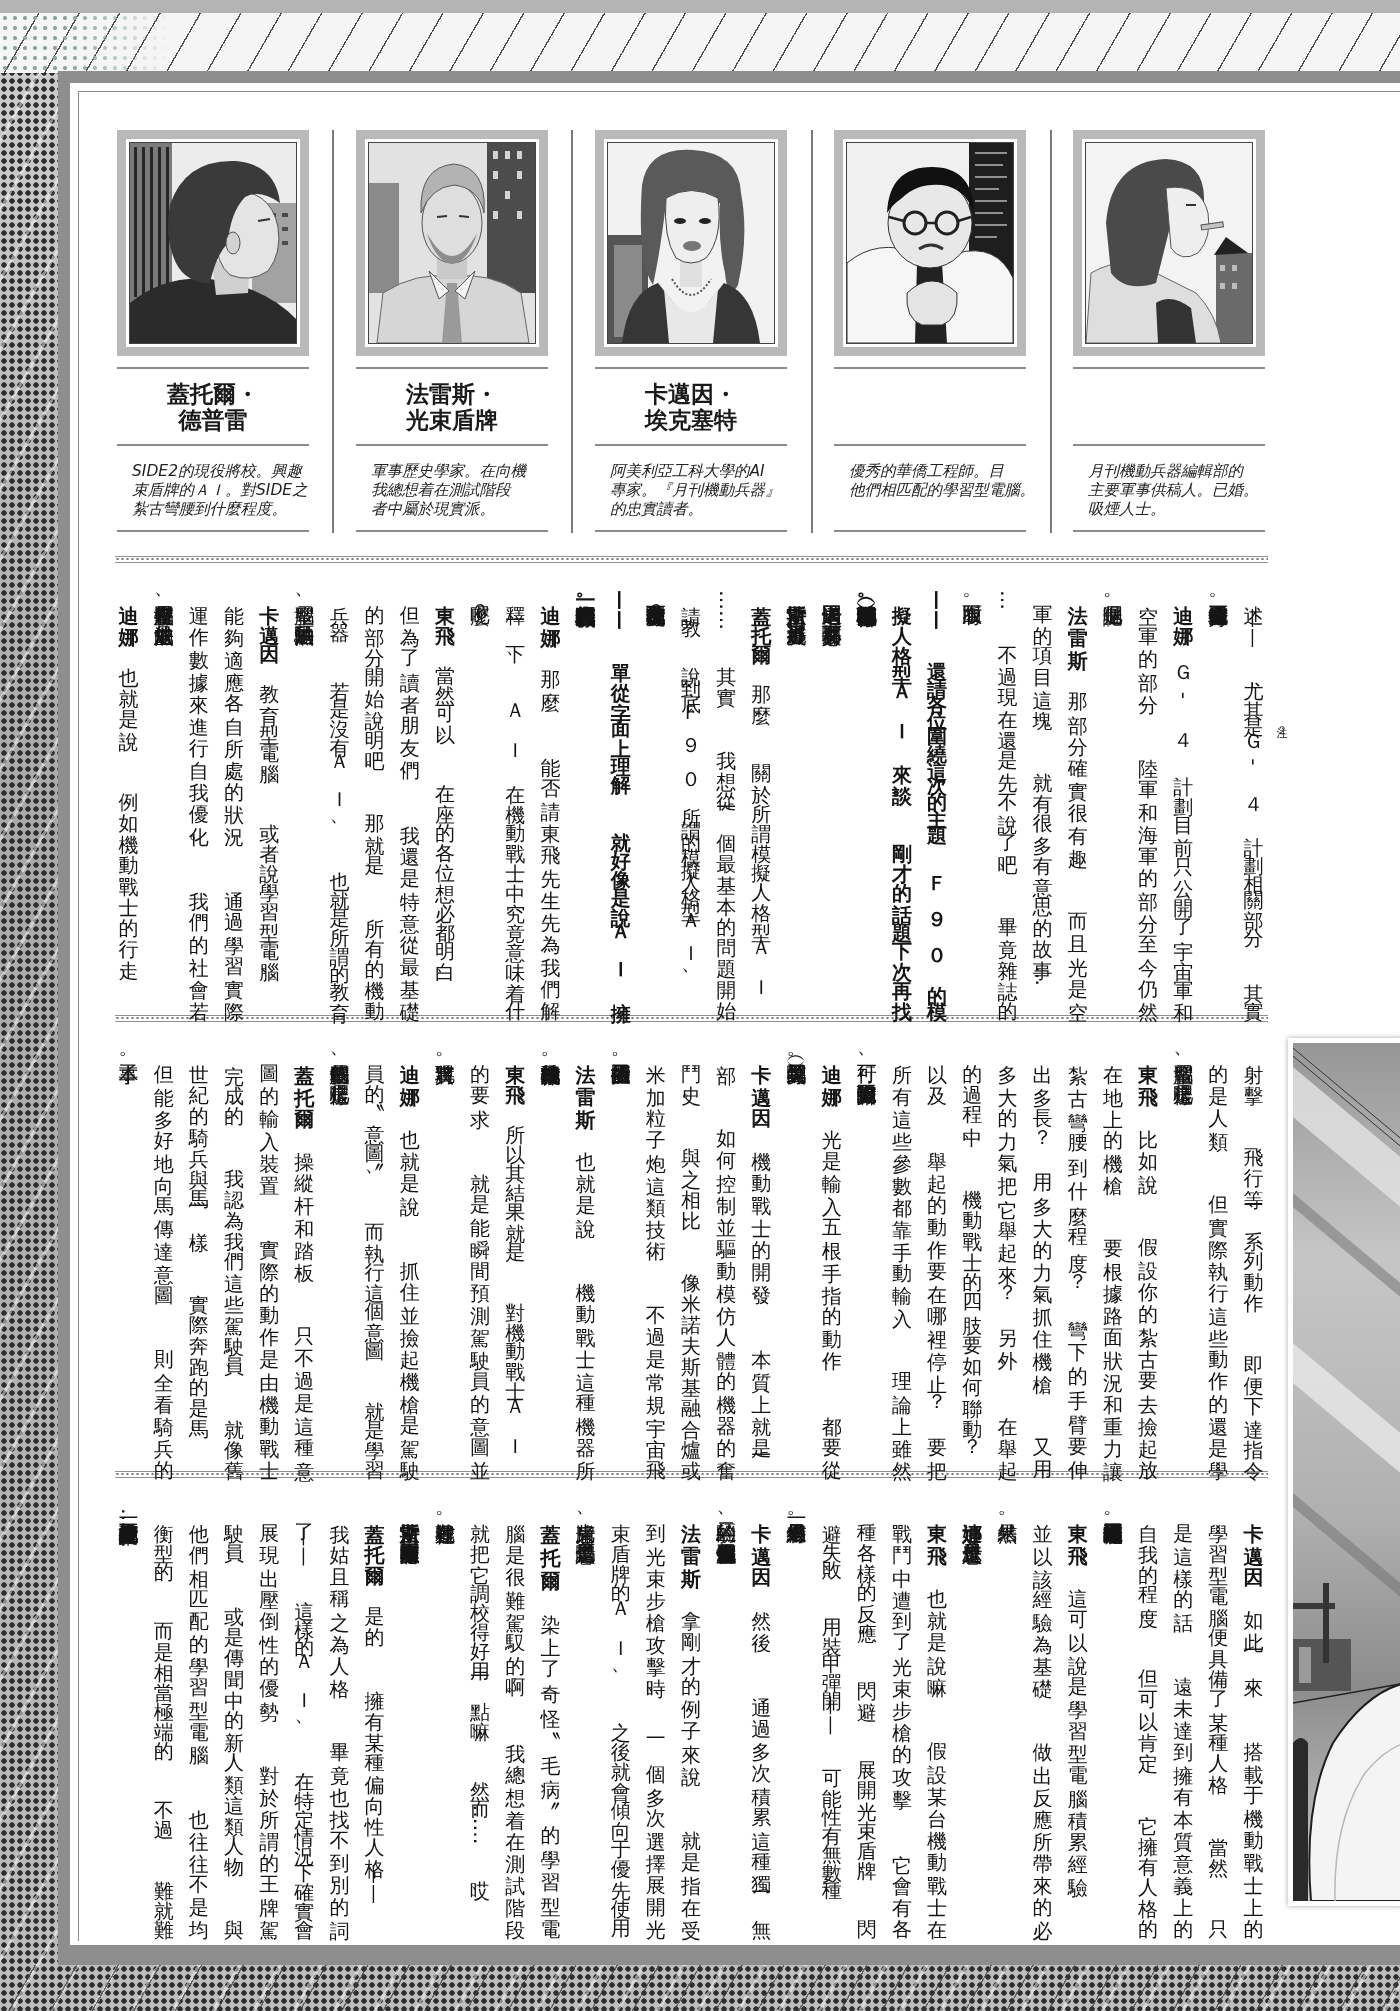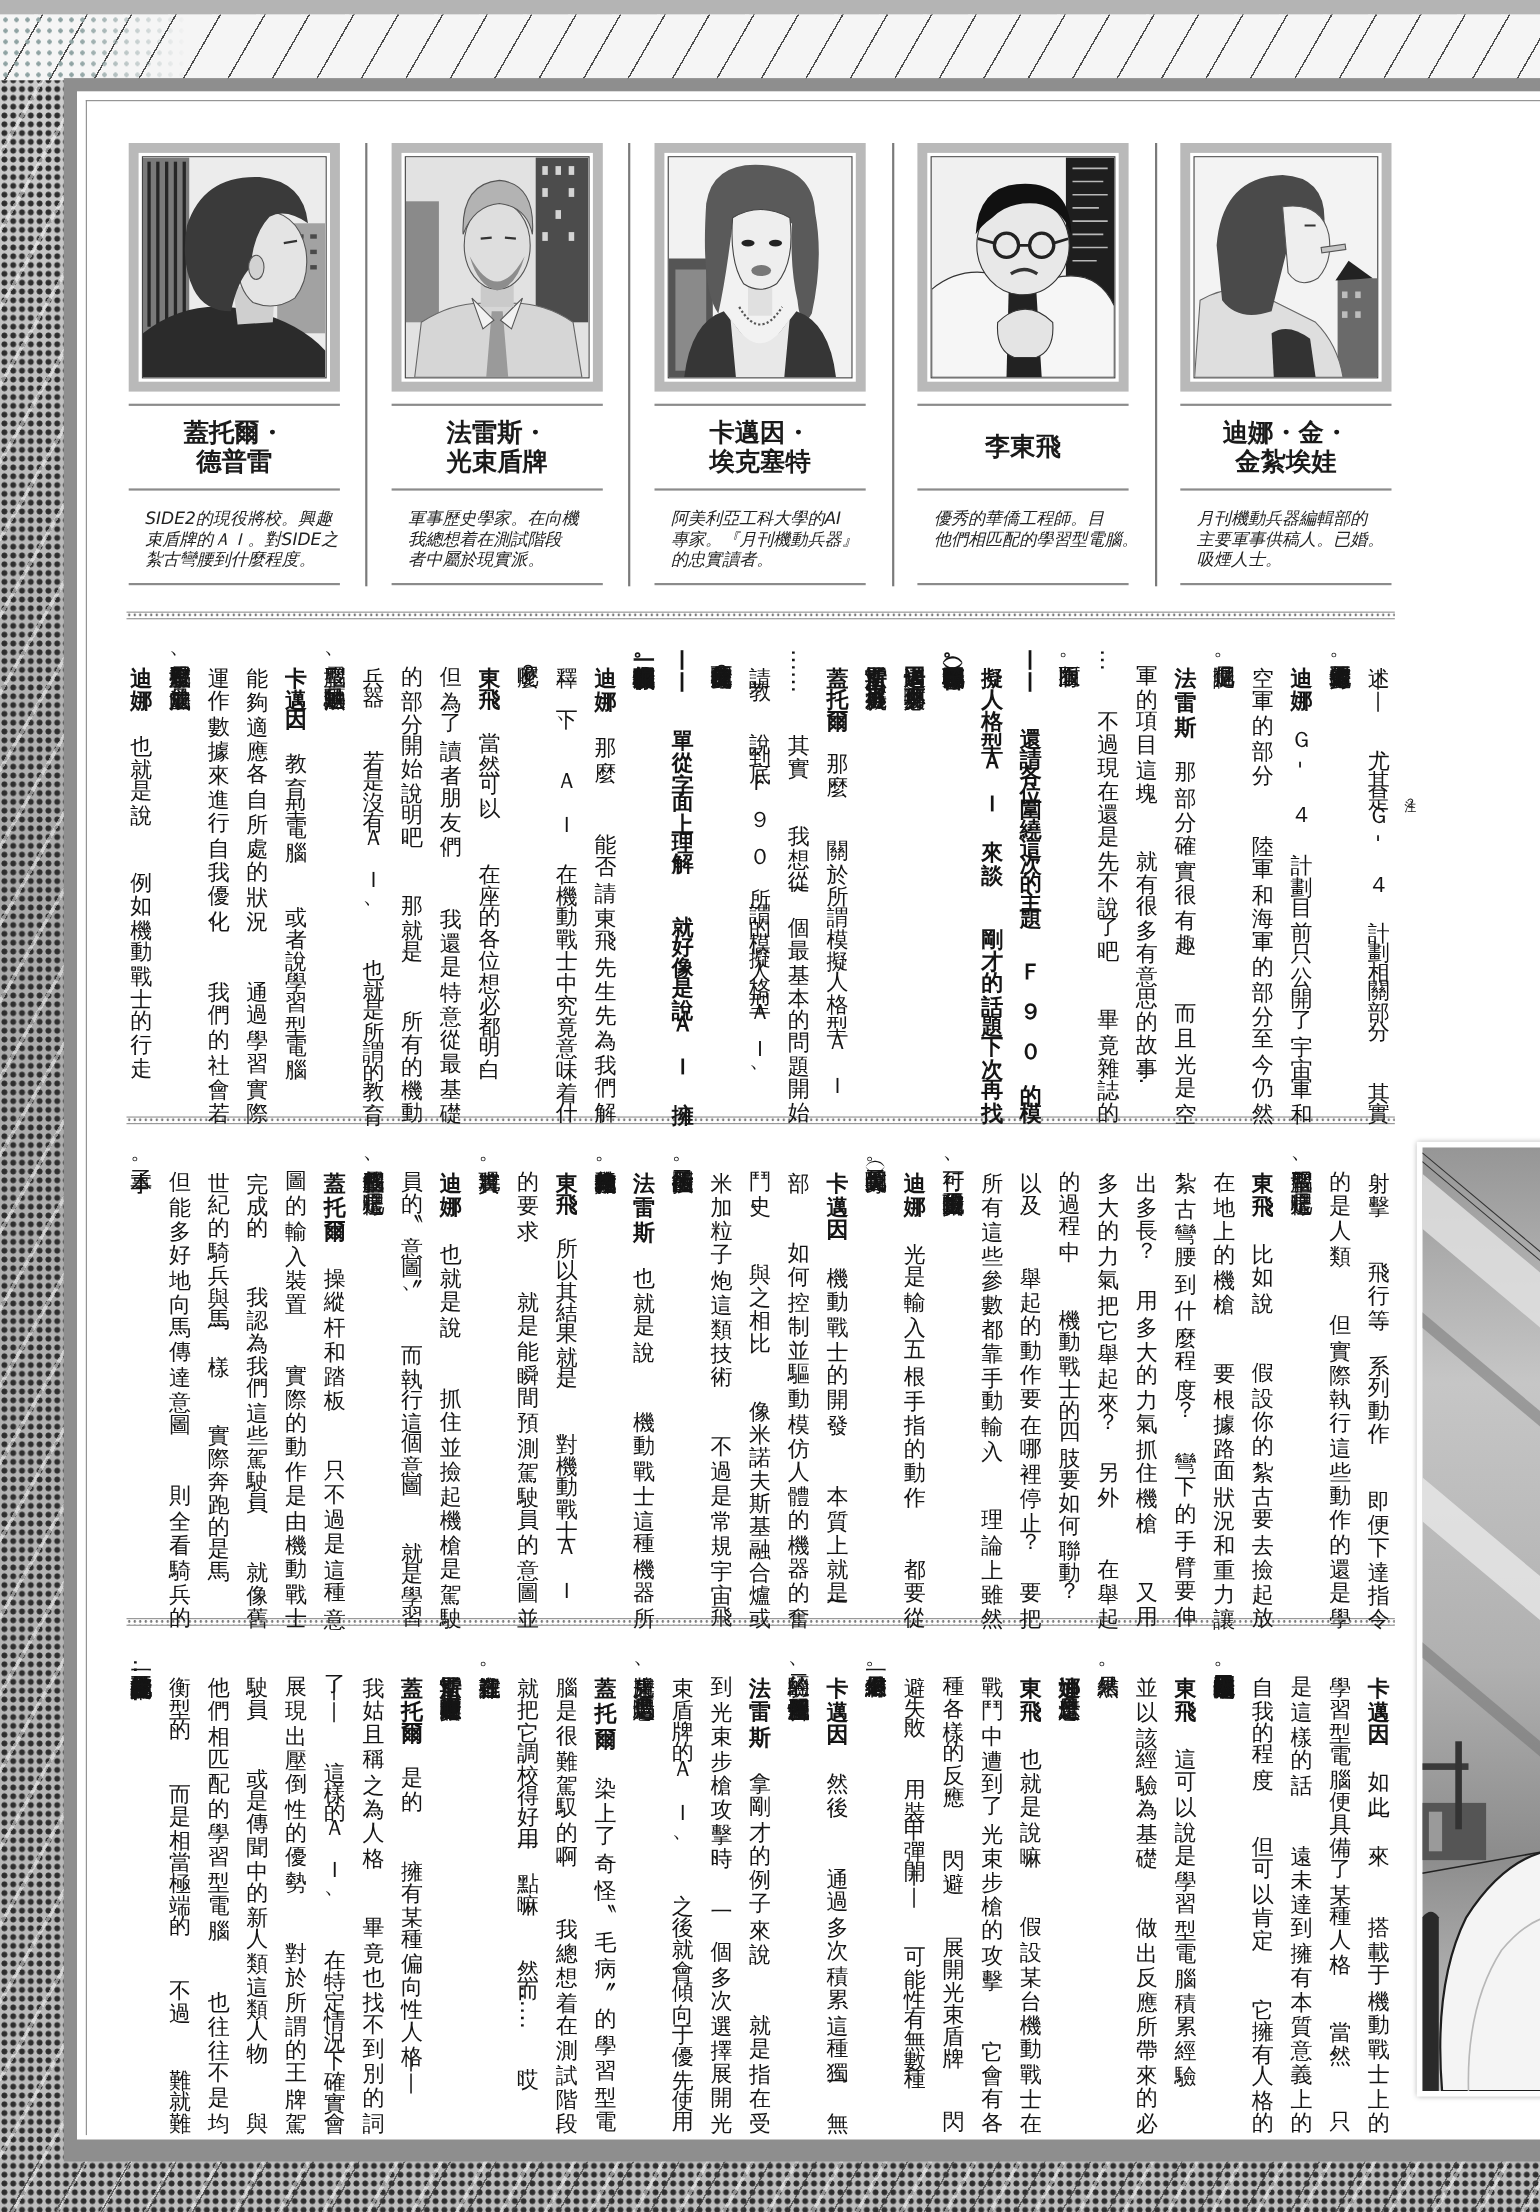--- a/index.html
+++ b/index.html
@@ -221,23 +221,20 @@
         <circle cx="68" cy="80" r="11" fill="none" stroke="#222" stroke-width="3"></circle>
         <circle cx="100" cy="80" r="11" fill="none" stroke="#222" stroke-width="3"></circle>
         <path d="M79 80 L89 80 M57 78 L42 74 M111 78 L124 74" stroke="#222" stroke-width="2.5"></path>
         <path d="M72 106 Q84 98 96 106" stroke="#333" stroke-width="3" fill="none"></path>
         <path d="M60 150 Q85 126 110 150 Q112 176 95 182 L75 182 Q58 176 60 150 Z" fill="#e4e4e4" stroke="#333"></path>
       </svg>
     </div>
         </div>
       </div>
     <div class="hr hr1"></div>
-    <div class="pname">
-        <div>李東飛</div>
-      </div>
     <div class="hr hr2"></div>
     <div class="pdesc">
         <div>優秀的華僑工程師。目</div>
         <div>他們相匹配的學習型電腦。</div>
       </div>
     <div class="hr hr3"></div>
   </div>
 
   <div class="card c5">
     <div class="pf">
@@ -257,24 +254,20 @@
         <path d="M70 160 Q85 150 105 165 L110 200 L72 200 Z" fill="#333"></path>
         <path d="M20 80 Q25 18 80 16 Q120 18 118 60 L112 95 Q100 70 90 60 L70 140 Q40 150 25 130 Z" fill="#4a4a4a"></path>
         <path d="M80 45 Q115 40 122 70 Q126 95 112 110 Q95 120 85 105 Z" fill="#eeeeee" stroke="#555"></path>
         <rect x="115" y="82" width="22" height="5" fill="#c4c4c4" stroke="#555" transform="rotate(-8 115 82)"></rect>
         <path d="M100 62 L110 62" stroke="#333" stroke-width="2"></path>
       </svg>
     </div>
         </div>
       </div>
     <div class="hr hr1"></div>
-    <div class="pname">
-        <div>迪娜・金・</div>
-        <div>金紮埃娃</div>
-      </div>
     <div class="hr hr2"></div>
     <div class="pdesc">
         <div>月刊機動兵器編輯部的</div>
         <div>主要軍事供稿人。已婚。</div>
         <div>吸煙人士。</div>
       </div>
     <div class="hr hr3"></div>
   </div>
 
   <div class="vsep" style="left:332px"></div>

